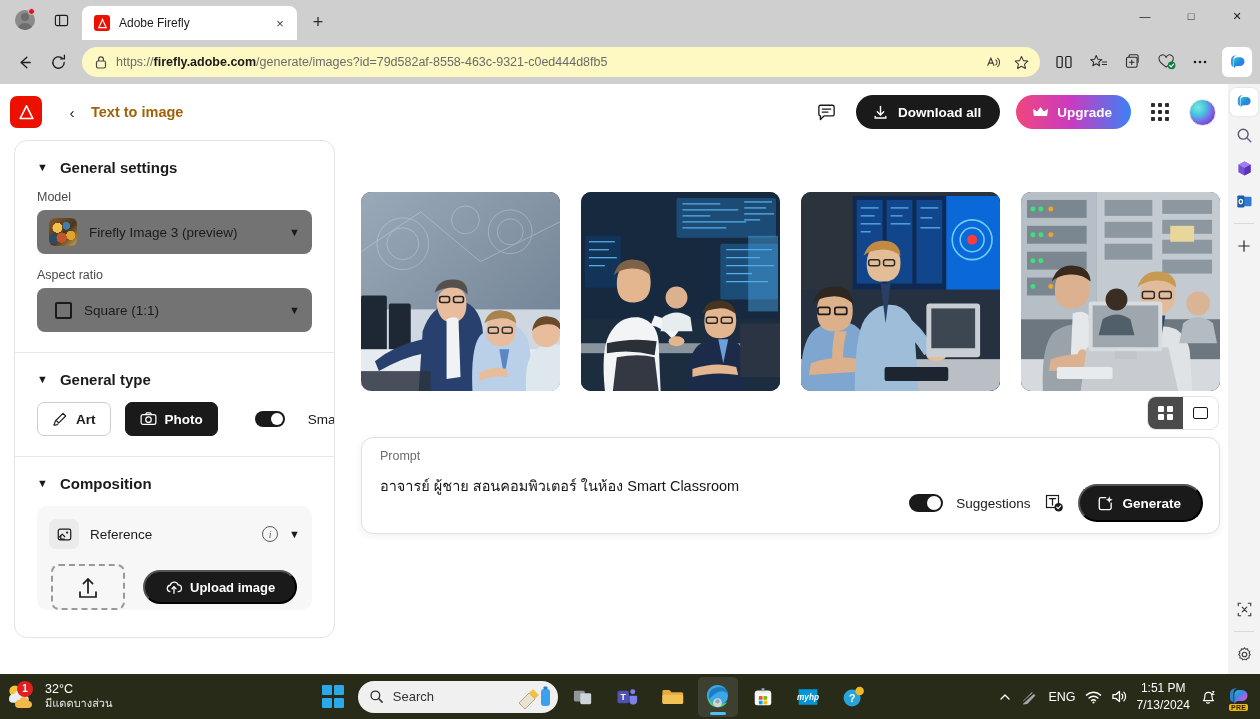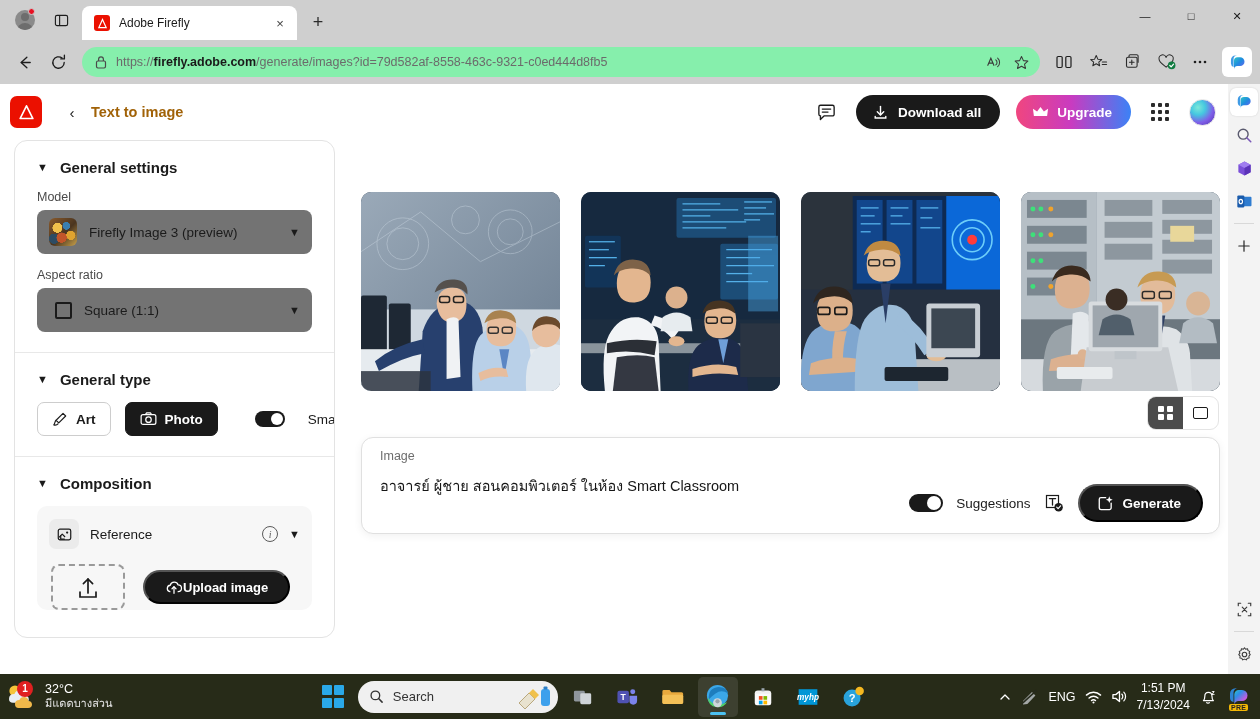--- a/index.html
+++ b/index.html
@@ -79,21 +79,21 @@
   .toolbar {
     position: absolute; left: 0; top: 40px; width: 1260px; height: 44px;
     display: flex; align-items: center; padding: 0 8px; gap: 2px;
     background: #cfcfcf;
   }
   .tb-icon {
     width: 32px; height: 32px; border-radius: 4px; flex: 0 0 auto;
     display: flex; align-items: center; justify-content: center; color: #1d1d1d;
   }
   .omnibox {
-    flex: 1 1 auto; height: 30px; background: #86efac; border-radius: 16px;
+    flex: 1 1 auto; height: 30px; background: #fef9c3; border-radius: 16px;
     display: flex; align-items: center; padding: 0 6px 0 12px; gap: 8px;
     margin: 0 6px; position: relative;
   }
   .url-text {
     font-size: 12.5px; color: #5b5b5b; white-space: nowrap; overflow: hidden;
     flex: 1 1 auto;
   }
   .url-text b { color: #1a1a1a; font-weight: 600; }
   .url-text .dim { color: #6b6b6b; }
   .omnibox-right { display: flex; align-items: center; gap: 2px; }
@@ -219,21 +219,21 @@
     font-size: 10px; color: #5a5a5a; display: flex; align-items: center;
     justify-content: center; font-style: italic; font-family: "Liberation Serif", serif;
   }
   .upload-row { display: flex; align-items: center; gap: 18px; padding: 12px 0 0 2px; }
   .drop-box {
     width: 74px; height: 46px; border: 2px dashed #9a9a9a; border-radius: 8px;
     display: flex; align-items: center; justify-content: center; flex: 0 0 auto;
   }
   .btn-upload {
     height: 34px; border-radius: 17px; background: #1a1a1a; color: #fff;
-    display: flex; align-items: center; gap: 0; padding: 0 20px;
+    display: flex; align-items: center; gap: 7px; padding: 0 20px;
     font-size: 13px; font-weight: 700;
   }
 
   
   .content-area { flex: 1 1 auto; padding: 0 24px 0 26px; position: relative; }
   .results-grid { display: flex; gap: 21px; padding-top: 52px; }
   .result-img {
     width: 199px; height: 199px; border-radius: 10px; overflow: hidden;
     position: relative; background: #27384a;
   }
@@ -842,21 +842,21 @@
                 <i></i>
                 <i></i>
               </span>
           </div>
           <div class="vt-btn">
             <span class="vt-single"></span>
           </div>
         </div>
 
         <div class="prompt-card">
-          <div class="prompt-label">Image</div>
+          <div class="prompt-label">Prompt</div>
           <div class="prompt-value">อาจารย์ ผู้ชาย สอนคอมพิวเตอร์ ในห้อง Smart Classroom</div>
           <div class="prompt-actions">
             <div class="sug-toggle">
                 <i></i>
               </div>
             <span class="sug-label">Suggestions</span>
             <span class="tfx-icon">
               <svg width="20" height="20" viewBox="0 0 20 20">
                 <rect x="2.5" y="2.5" width="12" height="12" fill="none" stroke="#1b1b1b" stroke-width="1.2"></rect>
                 <path d="M5.4 5.6 h6.2 M8.5 5.6 v6.4" fill="none" stroke="#1b1b1b" stroke-width="1.3" stroke-linecap="round"></path>

